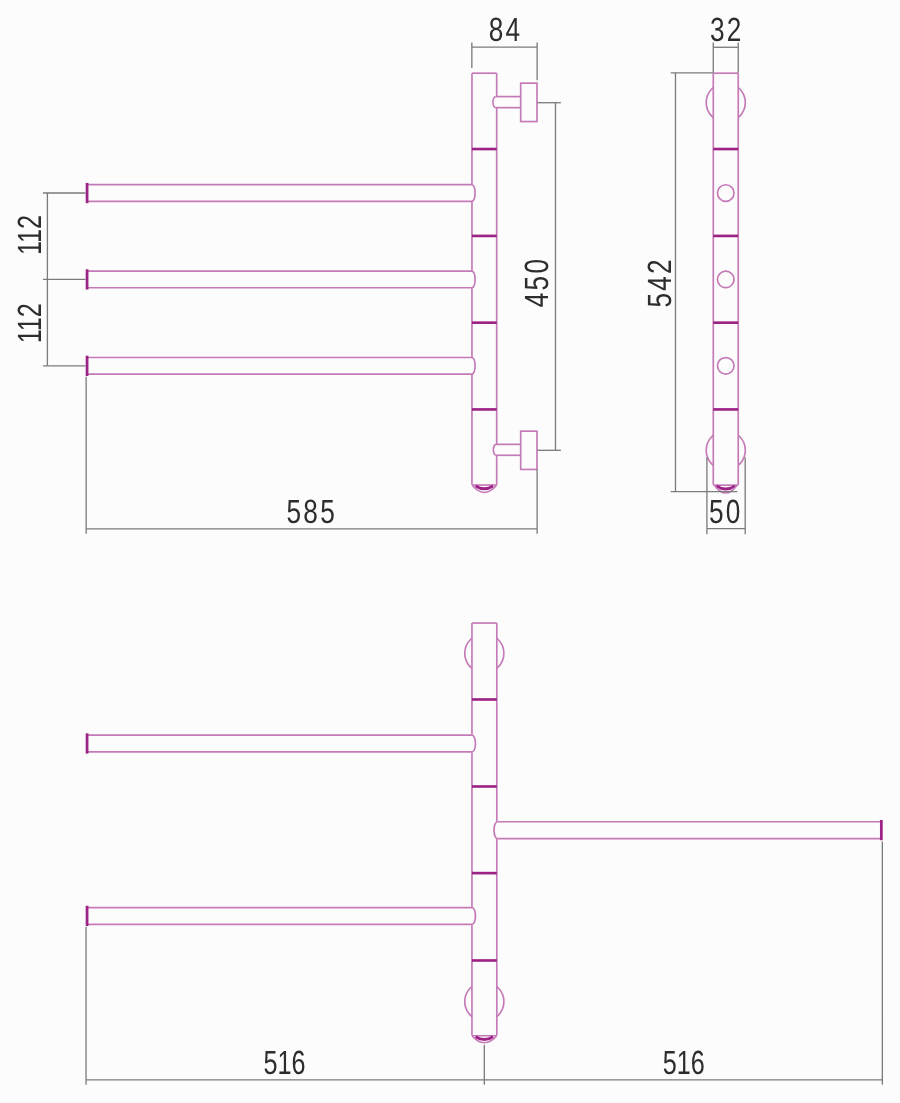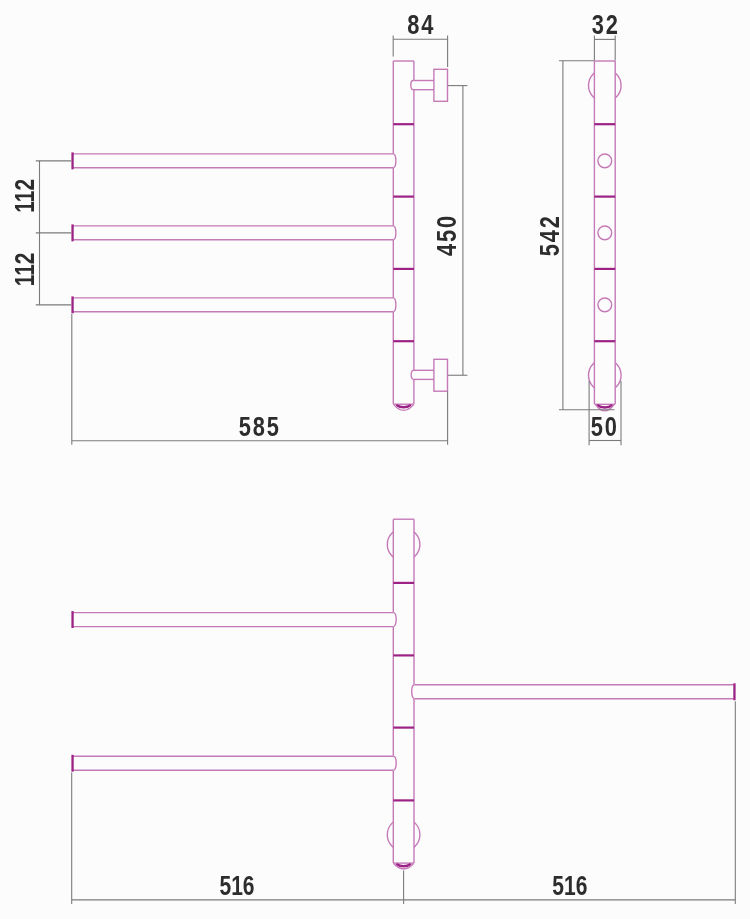--- a/index.html
+++ b/index.html
@@ -1,16 +1,16 @@
 <!DOCTYPE html>
 <html><head>
 <meta charset="utf-8">
 <style>
   html,body{margin:0;padding:0;background:#fcfcfc;}
-  .wrap{width:750px;height:919px;position:relative;overflow:hidden;font-weight:bold;}
+  .wrap{width:750px;height:919px;position:relative;overflow:hidden;}
   svg{display:block;}
   text{font-family:"Liberation Sans",sans-serif;font-size:28px;fill:#2d2d2d;}
   .a{letter-spacing:0;}
   .b{letter-spacing:2.4px;}
 </style>
 </head>
 <body>
 <div class="wrap">
 <svg width="750" height="919" viewBox="0 0 750 919">
 <defs></defs>

